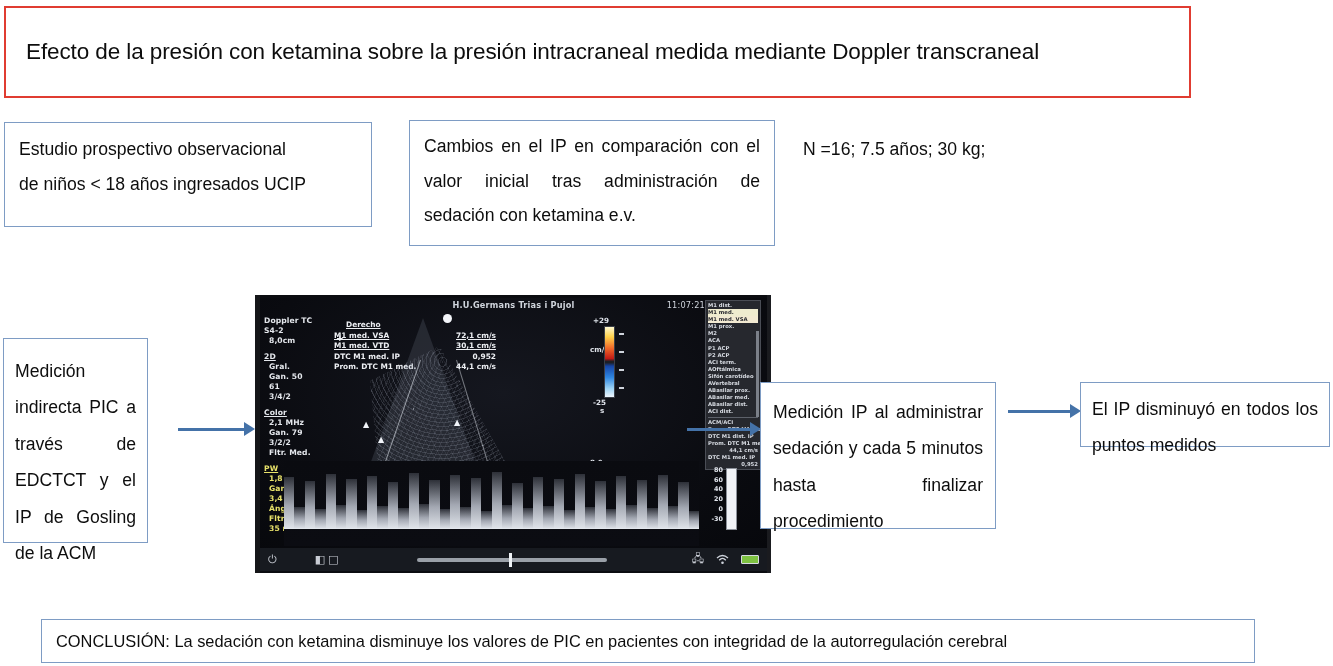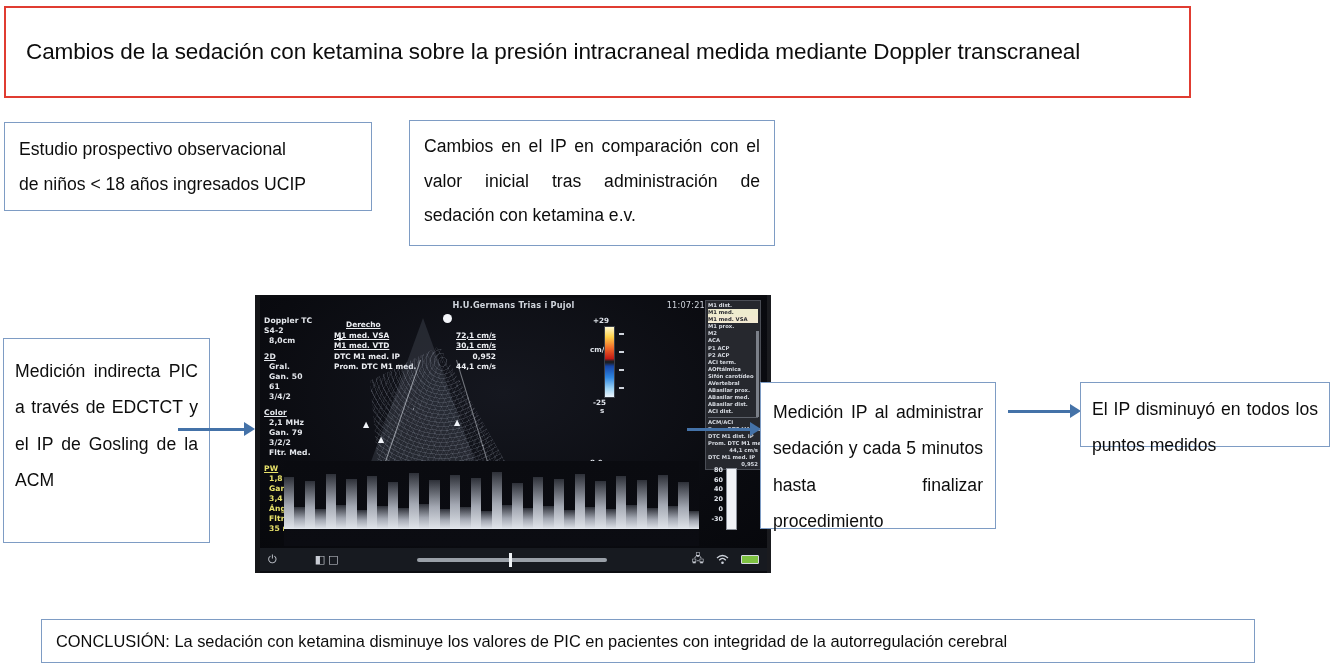--- a/index.html
+++ b/index.html
@@ -39,34 +39,34 @@
     background: #ffffff;
     color: #0d0d0d;
   }
   .fbox .inner {
     padding: 8px 11px;
     font-size: 17.6px;
     line-height: 1.97;
   }
   .just .inner { text-align: justify; text-align-last: left; }
 
-  #box-study   { left: 4px;    top: 122px; width: 368px; height: 89px; }
+  #box-study   { left: 4px;    top: 122px; width: 368px; height: 105px; }
   #box-study .inner { padding: 9px 14px; }
   #box-changes { left: 409px;  top: 120px; width: 366px; height: 126px; }
   #box-changes .inner { padding: 8px 14px; }
 
   #demographics {
     position: absolute;
     left: 803px; top: 132px; width: 420px; height: 96px;
     font-size: 17.6px; line-height: 1.97; color: #0d0d0d;
   }
   #demographics .l2 { padding-left: 11px; }
 
   #box-measure {
-    left: 3px; top: 338px; width: 207px; height: 205px;
+    left: 3px; top: 338px; width: 145px; height: 205px;
   }
   #box-measure .inner { padding: 14px 11px 10px 11px; line-height: 2.07; }
 
   #box-protocol {
     left: 760px; top: 382px; width: 236px; height: 147px;
   }
   #box-protocol .inner { padding: 11px 12px; line-height: 2.07; }
 
   #box-result {
     left: 1080px; top: 382px; width: 250px; height: 65px;
@@ -233,35 +233,36 @@
   #tb-slider .knob { position: absolute; left: 92px; top: -5px; width: 3px; height: 14px; background: #eef1f5; }
   #tb-right { margin-left: auto; display: flex; align-items: center; gap: 12px; }
   #tb-batt { width: 18px; height: 9px; background: #7ec242; border: 1px solid #d7dbe1; border-radius: 1px; }
 </style>
 </head>
 <body>
 
 <div class="stage">
 
   <div id="title-banner">
-    <div class="txt">Cambios de la sedación con ketamina sobre la presión intracraneal medida mediante Doppler transcraneal</div>
+    <div class="txt">Efecto de la presión con ketamina sobre la presión intracraneal medida mediante Doppler transcraneal</div>
   </div>
 
   <div class="fbox" id="box-study">
     <div class="inner">
       <div>Estudio prospectivo observacional</div>
       <div> de niños &lt; 18 años ingresados UCIP</div>
     </div>
   </div>
 
   <div class="fbox just" id="box-changes">
     <div class="inner">Cambios en el IP en comparación con el valor inicial tras administración de sedación con ketamina e.v.</div>
   </div>
 
   <div id="demographics">
+    <div class="l1">N =16; 7.5 años; 30 kg;</div>
   </div>
 
   <div class="fbox just" id="box-measure">
     <div class="inner">Medición indirecta PIC a través de EDCTCT y el IP de Gosling de la ACM</div>
   </div>
 
   <div class="arrow" id="arrow-1">
     <div class="shaft"></div>
     <div class="head"></div>
   </div>

